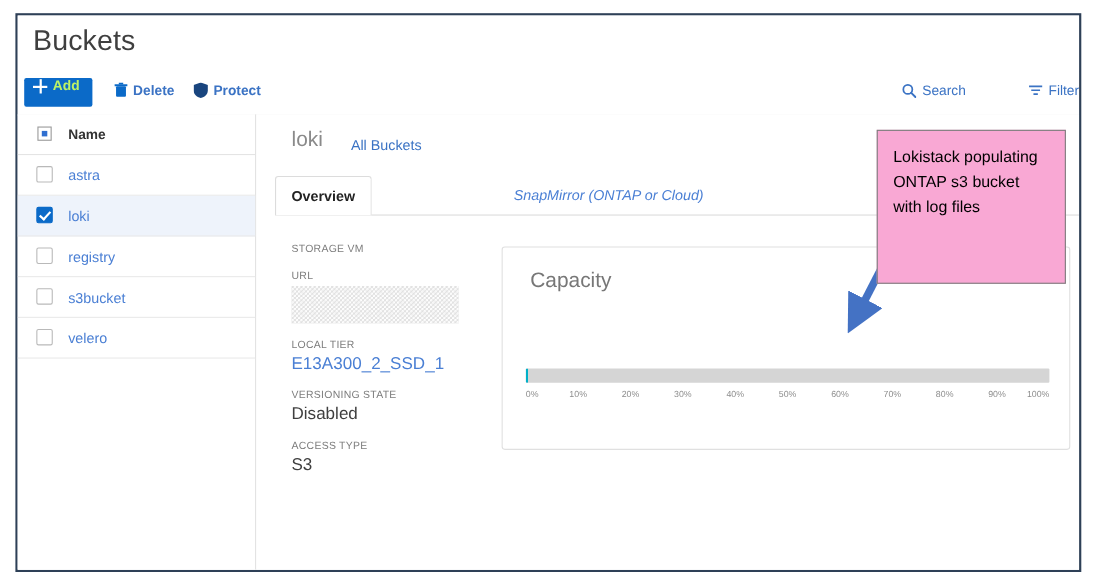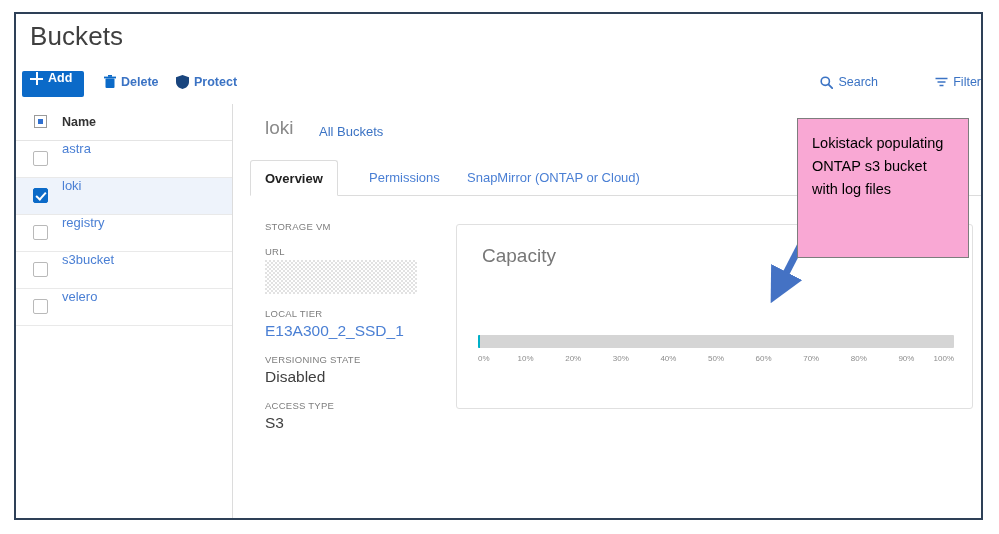--- a/index.html
+++ b/index.html
@@ -63,21 +63,21 @@
     background: #ffffff;
     border-bottom: 1px solid #e2e2e2;
   }
   .btn-add {
     position: absolute;
     left: 6px;
     top: 6px;
     height: 26px;
     padding: 0 12px 12px 8px;
     background: #0b6ac8;
-    color: #ffffff;
+    color: #bef264;
     border: none;
     border-radius: 2px;
     font-size: 12.5px;
     font-weight: bold;
     font-family: "Liberation Sans", sans-serif;
     display: flex;
     align-items: center;
     gap: 5px;
     cursor: pointer;
     line-height: 1;
@@ -166,20 +166,21 @@
     top: 3px;
     width: 5px;
     height: 5px;
     background: #2f6fd0;
   }
   .bucket-row {
     position: relative;
     height: 36px;
     border-bottom: 1px solid #e9e9e9;
     display: flex;
+    align-items: center;
     cursor: pointer;
   }
   .bucket-row.selected { background: #eef3fb; }
   .bucket-row .bname {
     margin-left: 46px;
     font-size: 13px;
     color: #4a7fd4;
   }
   .chk {
     position: absolute;
@@ -503,22 +504,21 @@
 
       <div class="detail-pane">
 
         <div class="detail-head">
           <div class="bucket-title">loki</div>
           <div class="all-buckets">All Buckets</div>
         </div>
 
         <div class="tabs">
           <div class="tab active" style="left:0px;">Overview</div>
-          <div class="tab" style="left:105px;">Permissions</div>
-          <div class="tab" style="left:203px;">SnapMirror (ONTAP or Cloud)</div>
+          <div class="tab" style="left:203px;font-style:italic;">SnapMirror (ONTAP or Cloud)</div>
         </div>
 
         <div class="fields">
           <div class="fld">
             <div class="fld-label">STORAGE VM</div>
           </div>
           <div class="fld">
             <div class="fld-label">URL</div>
             <div class="redacted"></div>
           </div>

